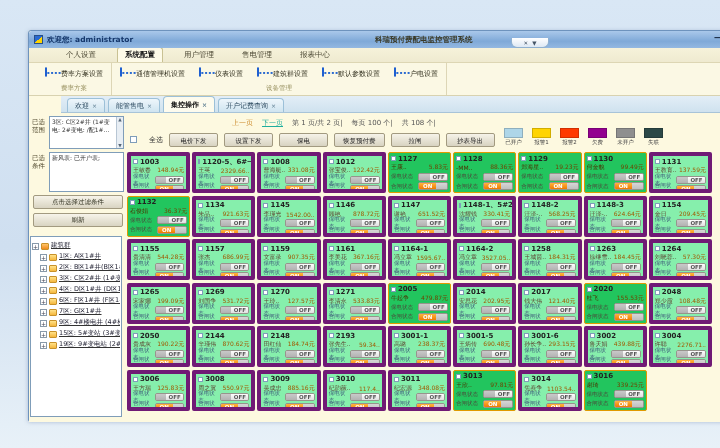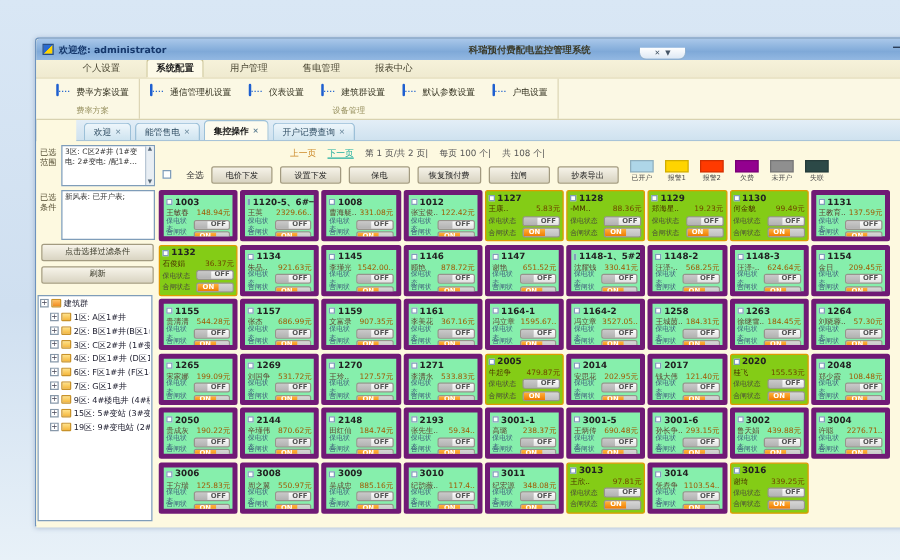--- a/index.html
+++ b/index.html
@@ -25,21 +25,21 @@
   .minbtn{ position:absolute; right:4px; top:2px; font-size:8px; font-weight:bold; color:#1c2c44; cursor:default; }
 
   
   .menubar{ height:15px; background:linear-gradient(#f6f2da,#efead0); display:flex; align-items:flex-end; padding:0 30px; gap:14px; border-bottom:1px solid #ddd6b4;}
   .mitem{ font-size:7.5px; color:#4a4632; padding:2px 7px 2px; }
   .mitem.active{ font-weight:bold; color:#1a1a1a; background:#fdfae8; border:1px solid #c9c193; border-bottom:none; border-radius:3px 3px 0 0; }
 
   
   .ribbon{ height:33px; background:#fbf8e4; display:flex; border-bottom:1px solid #d8d2b0; padding-left:8px; }
   .rgroup{ display:flex; flex-direction:column; border-right:1px solid #ddd6b6; padding:2px 6px 0; }
-  .rbtns{ display:flex; gap:10px; flex:1; align-items:center;font-family:Liberation Serif, serif; }
+  .rbtns{ display:flex; gap:10px; flex:1; align-items:center; }
   .rbtn{ display:flex; align-items:center; gap:3px; padding:1px 2px; }
   .micon{ position:relative; width:13px; height:13px; }
   .micon .scr{ width:13px; height:9px; border:1px solid #1e5fd0; border-radius:2px; background:linear-gradient(#7ab2f0,#3f7ad0); position:relative;}
   .micon .scr::before{ content:""; position:absolute; inset:1px; background:#eaf3ff; border-radius:1px; }
   .micon .dots{ font-size:4px; line-height:3px; color:#2a6ad0; letter-spacing:1px; text-align:center; }
   .rbtn span.lbl{ font-size:7px; color:#33311f; white-space:nowrap; }
   .glabel{ text-align:center; font-size:6.5px; color:#97905f; padding:1px 0 2px; }
 
   
   .tabsrow{ height:17px; background:linear-gradient(#e3eef7,#cfe2ef); display:flex; align-items:flex-end; padding-left:6px; gap:3px; border-bottom:1px solid #a8c4d8;margin-left:32px; }
@@ -55,21 +55,21 @@
   .leftpanel{ position:absolute; left:0; top:0; bottom:0; width:97px; padding:3px 2px 0 3px; }
   .lprow{ display:flex; gap:2px; margin-bottom:3px; }
   .lplabel{ width:15px; font-size:6.5px; color:#50492e; line-height:1.25; padding-top:2px; }
   .lbox{ flex:1; background:#fff; border:1px solid #7f9db9; display:flex; }
   .lbox .txt{ flex:1; font-size:6px; color:#333; padding:1px 2px; line-height:1.3; overflow:hidden; }
   .sbar{ width:7px; border-left:1px solid #b8c6d4; background:#e8eef4; display:flex; flex-direction:column; justify-content:space-between; align-items:center; font-size:4.5px; color:#567; }
   .box-scope{ height:33px; } .box-cond{ height:40px; }
   .lpbtn{ display:block; width:90px; margin:0 0 4px 1px; height:14px; background:linear-gradient(#f7f4ea,#d9d4c2); border:1px solid #a29a80; border-radius:2px;
     font-size:6.5px; color:#332; text-align:center; line-height:12px; }
   .treebox{ position:absolute; left:1px; top:123px; bottom:5px; width:92px; background:#fff; border:1px solid #7f9db9; padding:2px 1px; overflow:hidden; }
-  .trow{ display:flex; align-items:flex-start; gap:2px; height:11px; white-space:nowrap; overflow:hidden; }
+  .trow{ display:flex; align-items:flex-end; gap:2px; height:11px; white-space:nowrap; overflow:hidden;text-decoration:underline; }
   .trow.child{ padding-left:8px; }
   .exp{ width:7px; height:7px; min-width:7px; border:1px solid #8899aa; background:#fff; font-size:6px; line-height:5px; text-align:center; color:#445; }
   .exp::before{ content:"+"; }
   .fold{ width:8px; height:7px; min-width:8px; background:linear-gradient(#ffe28a,#f5b73d); border:1px solid #c8922a; border-radius:1px; }
   .fold.root{ background:linear-gradient(#ffc46a,#f08a1d); }
   .tlabel{ font-size:6.5px; color:#223; }
 
   
   .main{ position:absolute; left:97px; top:0; right:0; bottom:0; }
   .pagerow{ display:flex; gap:9px; align-items:center; padding:5px 0 0 106px; font-size:7px; color:#555; height:15px; }
@@ -82,21 +82,21 @@
     font-size:6.5px; color:#222; text-align:center; line-height:13px; }
   .legend{ position:absolute; right:63px; top:0; display:flex; gap:9px; }
   .litem{ display:flex; flex-direction:column; align-items:center; gap:1px; }
   .lsw{ width:19px; height:10px; border:1px solid rgba(0,0,0,.18); }
   .llab{ font-size:5.5px; color:#444; }
 
   
   .grid{ position:absolute; left:1px; top:39px; width:585px; display:grid; grid-template-columns:repeat(9,1fr); gap:2.5px 2px; }
   .card{ height:41px; border-radius:2px; padding:1px 2px; overflow:hidden; }
   .card.blue{ background:#86efac; border:4px solid #701a75; }
-  .card.yellow{ background:#84cc16; border:1px solid #e09a00; }
+  .card.yellow{ background:#22c55e; border:1px solid #e09a00; }
   .chead{ display:flex; align-items:center; gap:2px; height:9px; }
   .chead .cb{ width:5px; height:5px; }
   .cid{ font-size:7px; font-weight:bold; color:#222; white-space:nowrap; }
   .cname{ display:flex; justify-content:space-between; height:9px; align-items:center; }
   .nm{ font-size:6px; color:#5c4632; white-space:nowrap; overflow:hidden; max-width:30px; }
   .amt{ font-size:6px; color:#a05a00; white-space:nowrap; }
   .card.yellow .nm{ color:#4a3300; } .card.yellow .amt{ color:#6e4500; }
   .crow{ display:flex; justify-content:space-between; align-items:center; height:9.5px; }
   .clab{ font-size:5.5px; color:#3e5d7a; }
   .card.yellow .clab{ color:#4a4a3a; }

